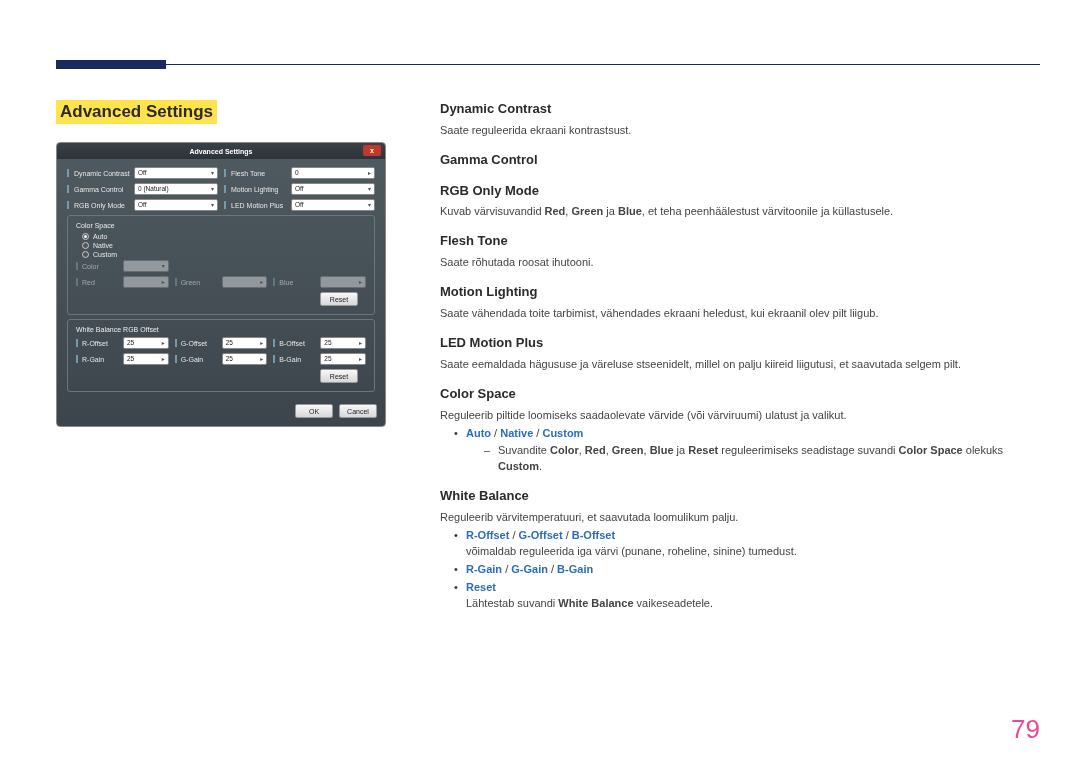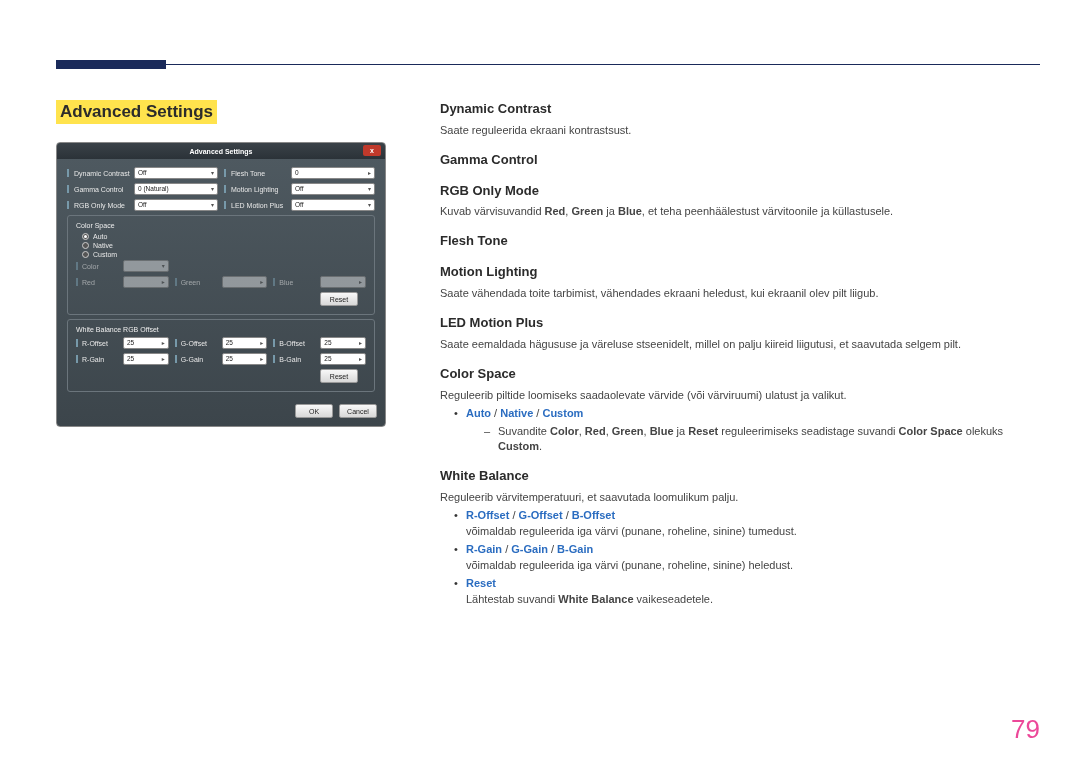--- a/index.html
+++ b/index.html
@@ -357,20 +357,21 @@
   <p>Saate reguleerida ekraani kontrastsust.</p>
 
   <h3>Gamma Control</h3>
 
   <h3>RGB Only Mode</h3>
   <p>
     <span>Kuvab värvisuvandid </span><span class="bold">Red</span><span>, </span><span class="bold">Green</span><span> ja </span><span class="bold">Blue</span><span>, et teha peenhäälestust värvitoonile ja küllastusele.</span>
   </p>
 
   <h3>Flesh Tone</h3>
+  <p>Saate rõhutada roosat ihutooni.</p>
 
   <h3>Motion Lighting</h3>
   <p>Saate vähendada toite tarbimist, vähendades ekraani heledust, kui ekraanil olev pilt liigub.</p>
 
   <h3>LED Motion Plus</h3>
   <p>Saate eemaldada hägususe ja väreluse stseenidelt, millel on palju kiireid liigutusi, et saavutada selgem pilt.</p>
 
   <h3>Color Space</h3>
   <p>Reguleerib piltide loomiseks saadaolevate värvide (või värviruumi) ulatust ja valikut.</p>
   <ul class="bul">
@@ -386,21 +387,20 @@
 
   <h3>White Balance</h3>
   <p>Reguleerib värvitemperatuuri, et saavutada loomulikum palju.</p>
   <ul class="bul">
     <li>
       <span class="blue">R-Offset</span> <span class="slash">/</span> <span class="blue">G-Offset</span> <span class="slash">/</span> <span class="blue">B-Offset</span><br>
       <span>võimaldab reguleerida iga värvi (punane, roheline, sinine) tumedust.</span>
     </li>
     <li>
       <span class="blue">R-Gain</span> <span class="slash">/</span> <span class="blue">G-Gain</span> <span class="slash">/</span> <span class="blue">B-Gain</span><br>
-      <span>võimaldab reguleerida iga värvi (punane, roheline, sinine) heledust.</span>
     </li>
     <li>
       <span class="blue">Reset</span><br>
       <span>Lähtestab suvandi </span><span class="bold">White Balance</span><span> vaikeseadetele.</span>
     </li>
   </ul>
 </div>
 
 <div class="pagenum">79</div>
 

